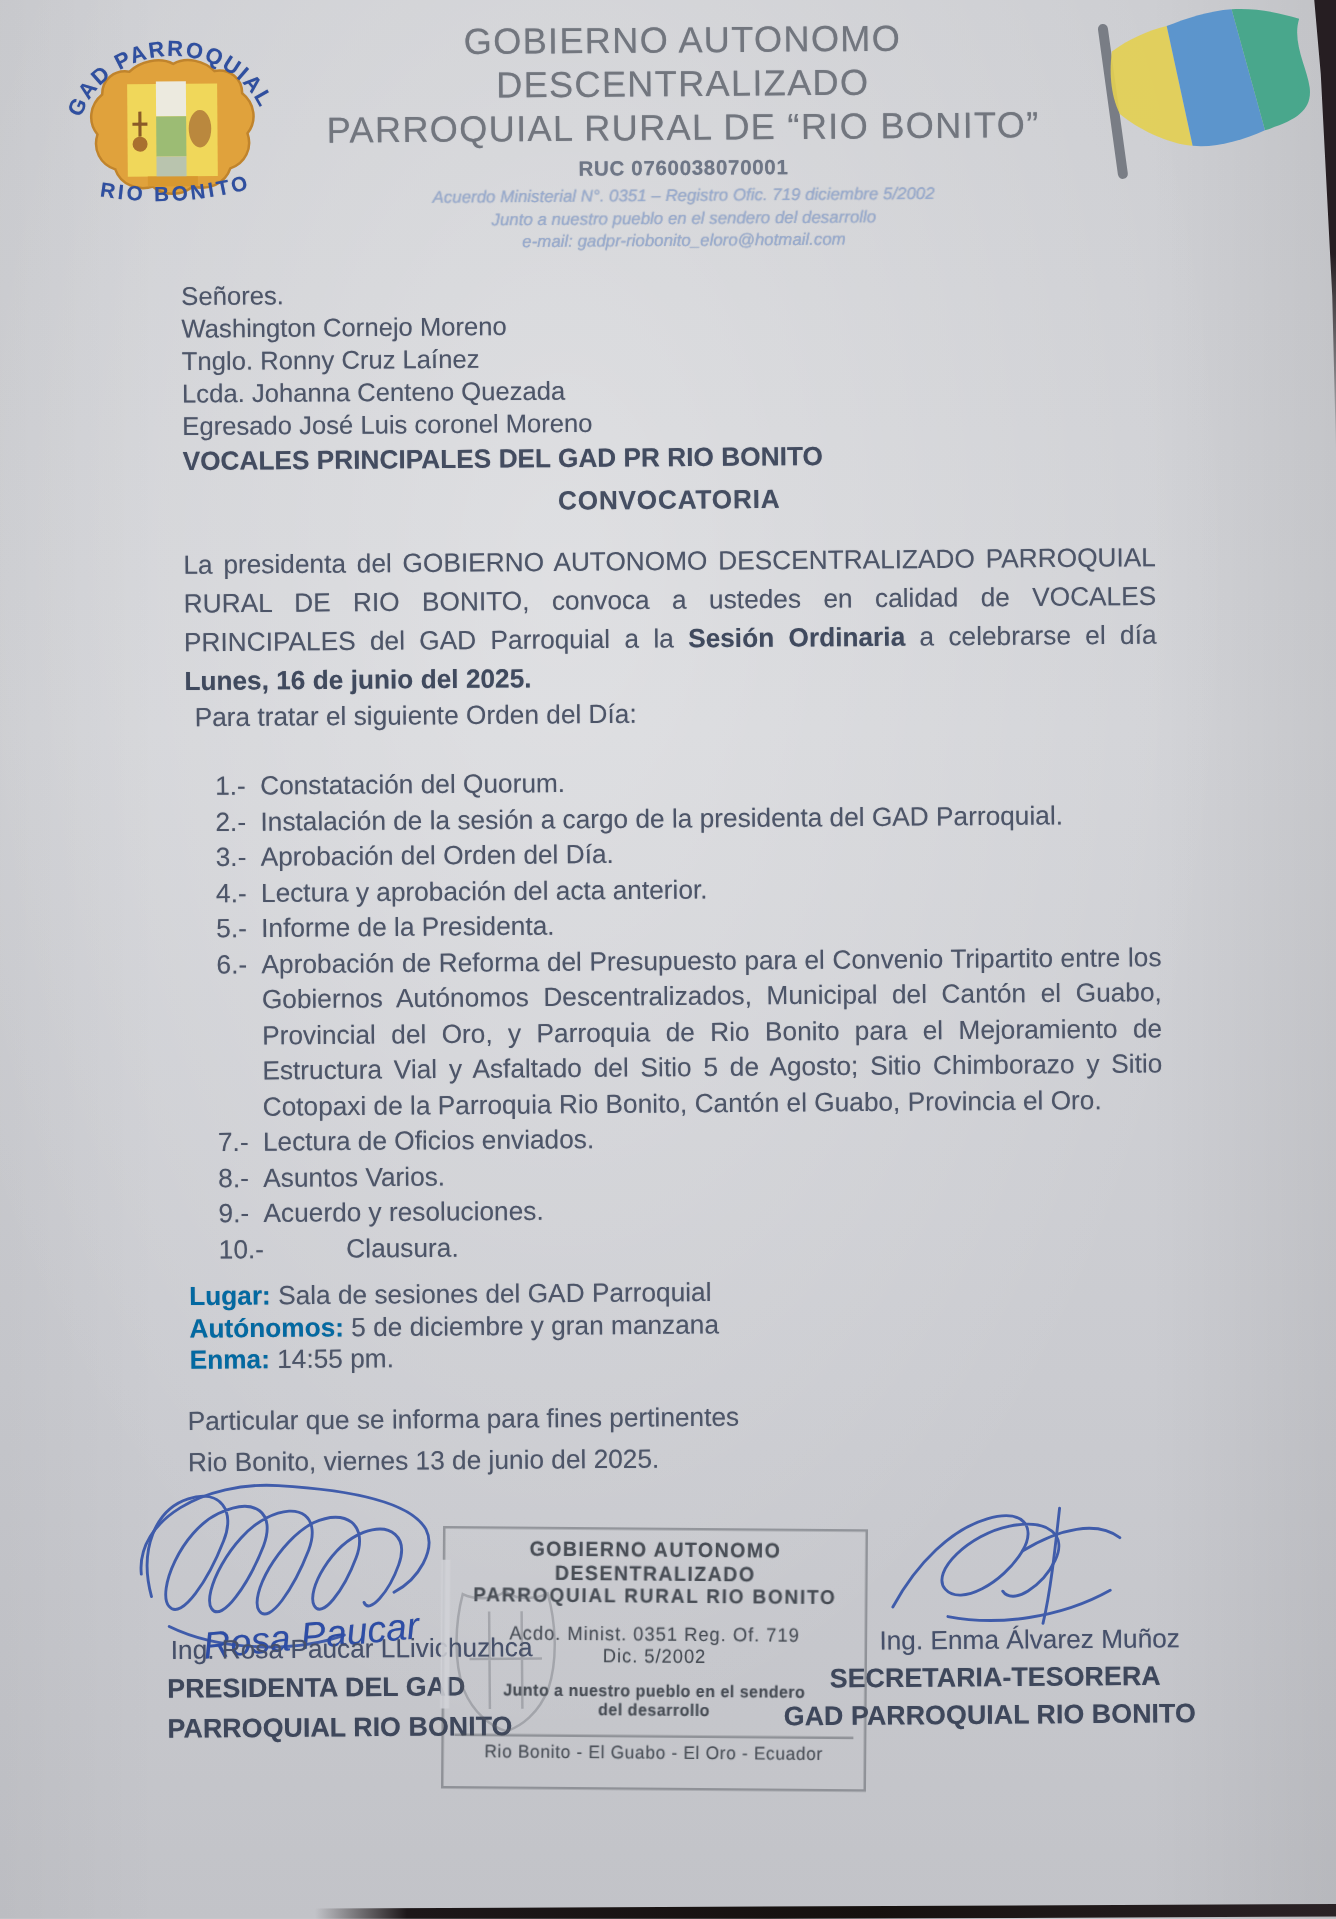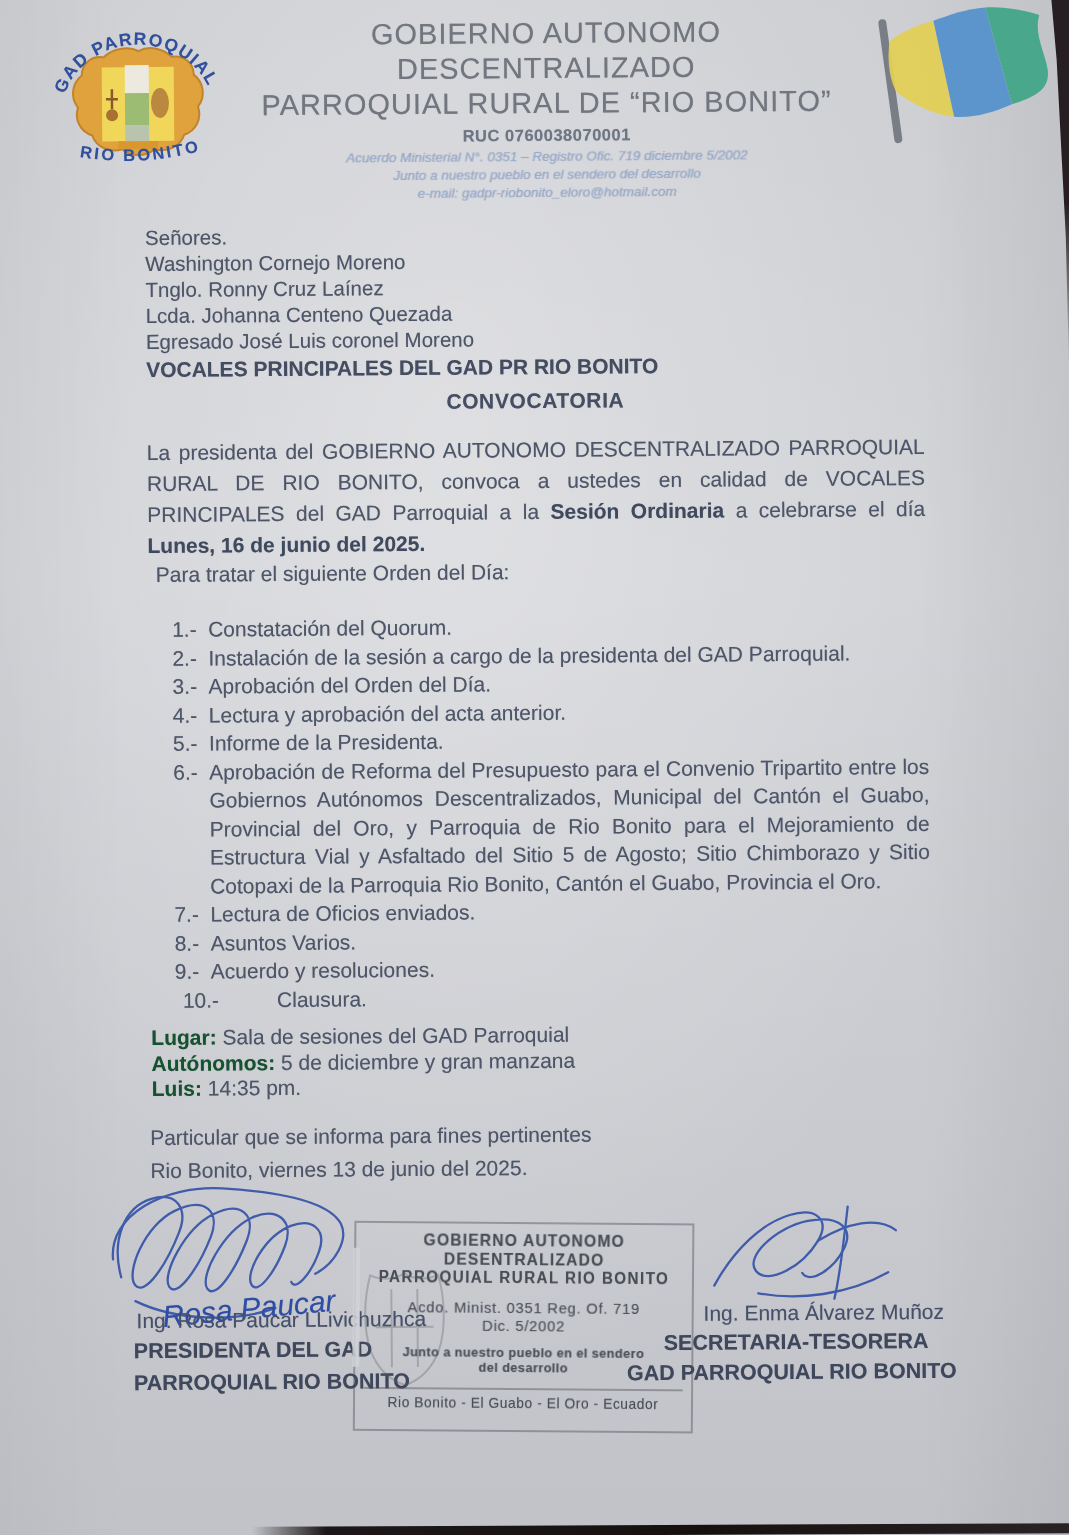--- a/index.html
+++ b/index.html
@@ -38,25 +38,25 @@
   .heading{position:absolute;left:148px;top:389px;width:778px;text-align:center;
     font-weight:700;font-size:21px;letter-spacing:.6px;color:#454e62;}
   .para{position:absolute;left:148px;top:434px;width:778px;font-size:21px;line-height:31px;
     text-align:justify;color:#4d5568;}
   .para b{color:#404a5e;}
   .orden-intro{position:absolute;left:156px;top:560px;font-size:21px;color:#4d5568;}
   .agenda{position:absolute;left:172px;top:613px;width:756px;margin:0;padding:0;list-style:none;
     font-size:21px;line-height:28.5px;color:#4d5568;}
   .agenda li{display:flex;}
   .agenda .num{flex:0 0 36px;}
-  .agenda li:nth-child(10) .num{flex-basis:44px;text-align:right;}
+  .agenda li:nth-child(10) .num{flex-basis:44px;}
   .agenda li:nth-child(10) .txt{padding-left:58px;}
   .agenda .txt{flex:1;text-align:justify;}
   .details{position:absolute;left:148px;top:1022px;font-size:21px;line-height:25.5px;color:#4d5568;}
-  .details b{color:#14532d;}
+  .details b{color:#0369a1;}
   .closing{position:absolute;left:146px;top:1118px;font-size:21px;line-height:33px;color:#4d5568;}
 
   
   .sig-svg{position:absolute;}
   .sig-left-scribble{left:100px;top:1178px;width:272px;height:162px;}
   .sig-right-scribble{left:693px;top:1203px;width:214px;height:112px;}
   .sig-line{position:absolute;white-space:nowrap;color:#46506a;font-size:21px;}
   .sig-bold{font-weight:700;font-size:21.5px;color:#3e475b;}
   .l-name{left:131px;top:1306px;}
   .l-t1{left:128px;top:1336px;}
@@ -186,21 +186,21 @@
       </li>
     <li>
         <span class="num">10.-</span>
         <span class="txt">Clausura.</span>
       </li>
   </ol>
 
   <div class="details">
     <div><b>Lugar:</b> <span>Sala de sesiones del GAD Parroquial</span></div>
     <div><b>Autónomos:</b> <span>5 de diciembre y gran manzana</span></div>
-    <div><b>Luis:</b> <span>14:35 pm.</span></div>
+    <div><b>Enma:</b> <span>14:55 pm.</span></div>
   </div>
 
   <div class="closing">
     <div>Particular que se informa para fines pertinentes</div>
     <div>Rio Bonito, viernes 13 de junio del 2025.</div>
   </div>
 
   <svg class="sig-svg sig-left-scribble" viewBox="0 0 272 162">
     <g fill="none" stroke="#2d4da6" stroke-width="2.3" stroke-linecap="round" opacity=".88">
       <path d="M16,96 C6,58 20,26 46,18 C72,10 84,28 74,52 C62,82 40,116 30,104 C20,92 40,44 70,30 C100,16 116,30 106,56 C94,86 72,118 64,106 C56,94 80,48 108,34 C136,20 152,34 142,60 C130,90 110,120 102,108 C94,96 118,52 146,38 C172,26 190,40 180,66 C170,92 152,116 146,104 C140,92 160,56 186,46 C208,38 222,50 214,72 C206,94 190,112 186,102"></path>

